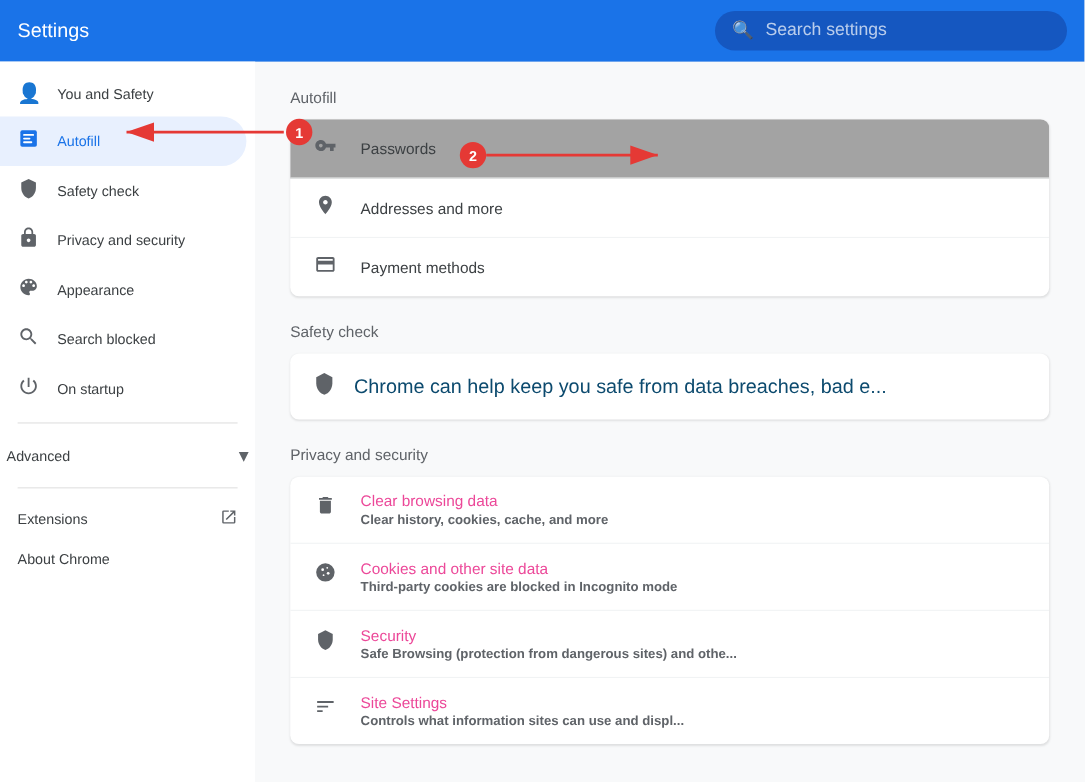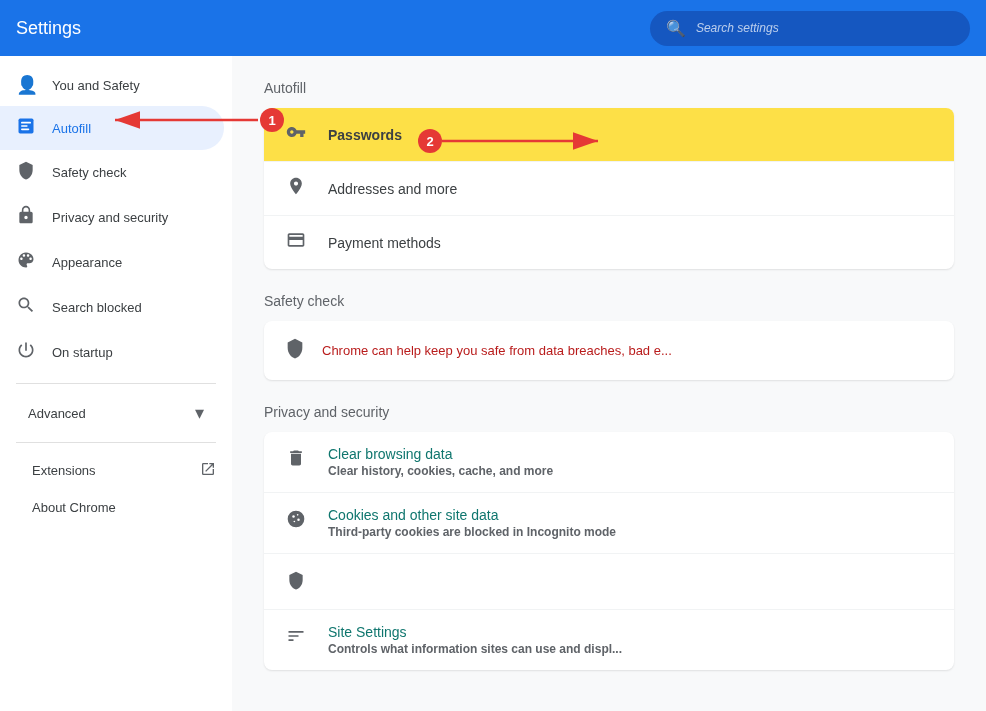--- a/index.html
+++ b/index.html
@@ -27,23 +27,22 @@
       align-items: center;
       padding: 8px 16px;
       gap: 10px;
       width: 320px;
     }
     .search-bar input {
       background: transparent;
       border: none;
       outline: none;
       color: rgba(255,255,255,0.9);
-      font-size: 12px;
+      font-size: 16px;
       width: 100%;
-      font-style: italic;
     }
     .search-bar input::placeholder { color: rgba(255,255,255,0.7); }
     .search-icon-header { color: rgba(255,255,255,0.8); font-size: 16px; }
 
     
     .layout {
       display: flex;
       height: calc(711px - 56px);
     }
 
@@ -81,35 +80,34 @@
     .sidebar-item.active .icon { color: #1a73e8; }
     .sidebar-divider {
       border: none;
       border-top: 1px solid #e0e0e0;
       margin: 8px 16px;
     }
     .sidebar-advanced {
       display: flex;
       align-items: center;
       justify-content: space-between;
-      padding: 10px 28px;
+      padding: 10px 6px;
       cursor: pointer;
       color: #3c4043;
       font-size: 13px;
       font-weight: 500;
     }
     .sidebar-link {
       display: flex;
       align-items: center;
       justify-content: space-between;
       padding: 10px 16px;
       cursor: pointer;
       color: #3c4043;
       font-size: 13px;
-      margin-left: 16px;
     }
 
     
     .main {
       flex: 1;
       background: #f8f9fa;
       overflow-y: auto;
       padding: 24px 32px;
       position: relative;
     }
@@ -132,59 +130,59 @@
     }
     .autofill-item {
       display: flex;
       align-items: center;
       padding: 14px 20px;
       gap: 20px;
       cursor: pointer;
       border-bottom: 1px solid #f1f3f4;
     }
     .autofill-item:last-child { border-bottom: none; }
-    .autofill-item.highlighted { background: #fde047; font-weight: bold; }
+    .autofill-item.highlighted { background: #a3a3a3; }
     .autofill-item .item-icon { color: #5f6368; font-size: 18px; width: 24px; text-align: center; }
     .autofill-item .item-label { font-size: 14px; color: #3c4043; }
 
     
     .safety-section {
       margin-bottom: 24px;
     }
     .safety-card {
       background: white;
       border-radius: 8px;
       padding: 16px 20px;
       display: flex;
       align-items: center;
       gap: 16px;
       box-shadow: 0 1px 2px rgba(0,0,0,0.1);
     }
     .safety-card .shield-icon { color: #5f6368; font-size: 20px; }
-    .safety-card .safety-text { font-size: 13px; color: #b91c1c; text-align: right; }
+    .safety-card .safety-text { font-size: 18px; color: #0c4a6e; text-align: right; }
 
     
     .privacy-section { margin-bottom: 24px; }
     .privacy-items {
       background: white;
       border-radius: 8px;
       overflow: hidden;
       box-shadow: 0 1px 2px rgba(0,0,0,0.1);
     }
     .privacy-item {
       display: flex;
       align-items: flex-start;
       padding: 14px 20px;
       gap: 20px;
       cursor: pointer;
       border-bottom: 1px solid #f1f3f4;
     }
     .privacy-item:last-child { border-bottom: none; gap: 20px; }
     .privacy-item .item-icon { color: #5f6368; font-size: 18px; margin-top: 2px; width: 24px; text-align: center; flex-shrink: 0; }
-    .privacy-item .item-content .item-title { font-size: 14px; color: #0f766e; margin-bottom: 2px; }
+    .privacy-item .item-content .item-title { font-size: 14px; color: #ec4899; margin-bottom: 2px; }
     .privacy-item .item-content .item-desc { font-size: 12px; color: #5f6368; font-weight: bold; }
 
     svg.annotations {
       position: absolute;
       top: 0; left: 0;
       width: 100%;
       height: 100%;
       pointer-events: none;
     }
   </style>
@@ -353,20 +351,24 @@
               <div class="item-title">Cookies and other site data</div>
               <div class="item-desc">Third-party cookies are blocked in Incognito mode</div>
             </div>
           </div>
           <div class="privacy-item">
             <span class="item-icon">
               <svg width="20" height="20" viewBox="0 0 24 24" fill="#5f6368">
                   <path d="M12 2L4 6v6c0 5.25 3.41 10.15 8 11.36C16.59 22.15 20 17.25 20 12V6l-8-4z"></path>
                 </svg>
             </span>
+            <div class="item-content">
+              <div class="item-title">Security</div>
+              <div class="item-desc">Safe Browsing (protection from dangerous sites) and othe...</div>
+            </div>
           </div>
           <div class="privacy-item">
             <span class="item-icon">
               <svg width="20" height="20" viewBox="0 0 24 24" fill="#5f6368">
                   <path d="M3 18h6v-2H3v2zm0-5h12v-2H3v2zm0-7v2h18V6H3z"></path>
                 </svg>
             </span>
             <div class="item-content">
               <div class="item-title">Site Settings</div>
               <div class="item-desc">Controls what information sites can use and displ...</div>

